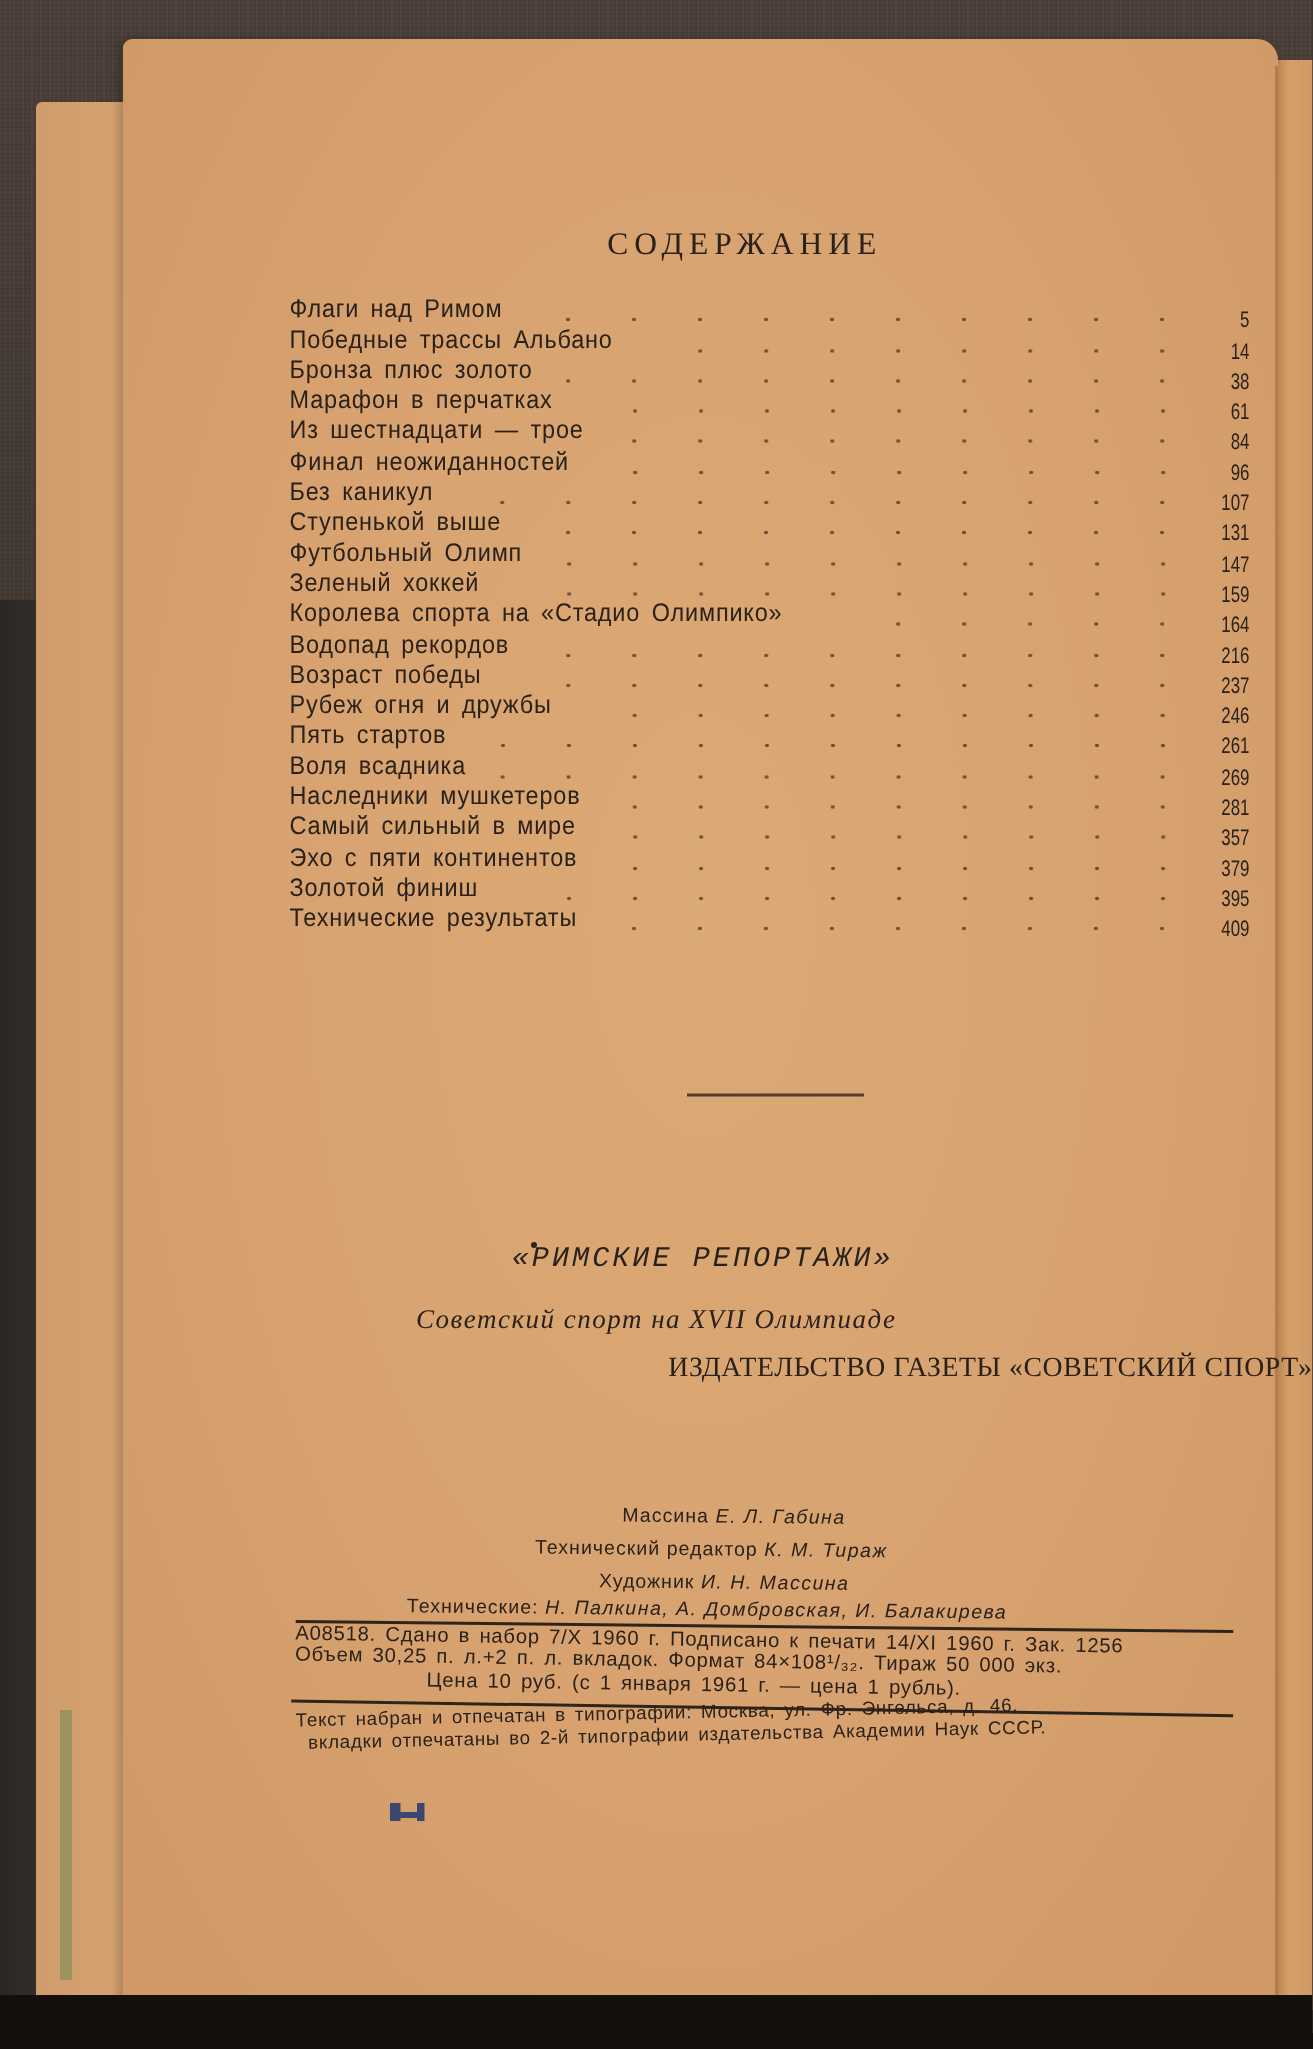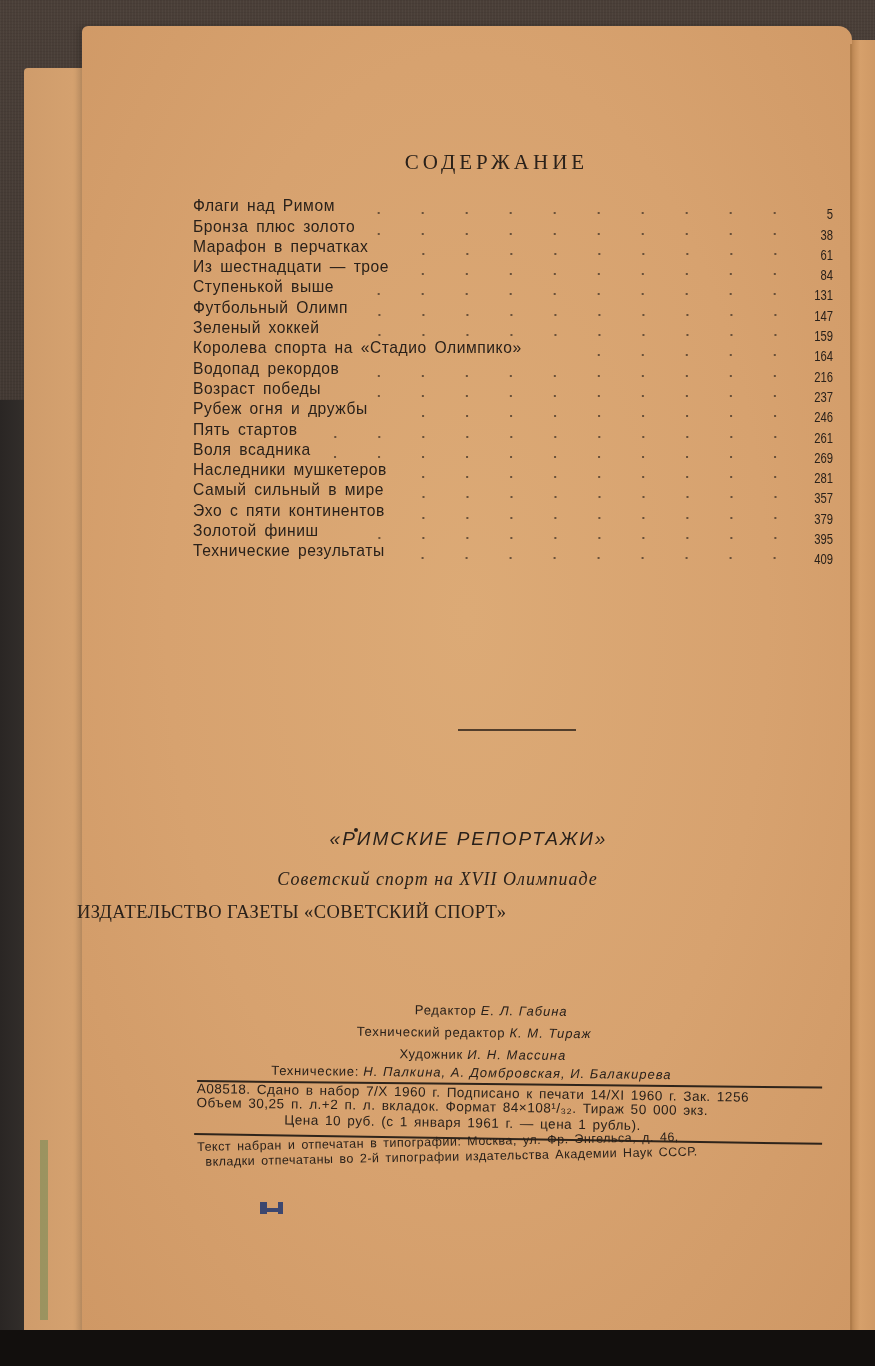--- a/index.html
+++ b/index.html
@@ -80,30 +80,30 @@
     .divider {
       position: absolute; left: 458px; top: 729px; width: 118px; height: 2px;
       background: #3a2c20; opacity: 0.85;
     }
     .stray-dot { position: absolute; width: 4px; height: 4px; border-radius: 50%; background: #2a211a; }
 
     .book-title {
       position: absolute; left: 0; top: 828px; width: 875px; text-align: center;
       padding-left: 62px; box-sizing: border-box;
       font-style: italic; font-size: 19px; letter-spacing: 2px;
-      font-family: Liberation Sans, sans-serif;
+      font-family: Liberation Mono, monospace;
     }
     .subtitle {
       position: absolute; left: 0; top: 869px; width: 875px; text-align: center;
       box-sizing: border-box;
       font-style: italic; font-size: 18px; letter-spacing: 1px;
     }
     .publisher {
-      position: absolute; left: 0; top: 902px; width: 875px; text-align: left;
-      padding-left: 77px; box-sizing: border-box;
+      position: absolute; left: 0; top: 902px; width: 875px; text-align: right;
+      padding-left: 116px; box-sizing: border-box;
       font-size: 18.5px; letter-spacing: 0.4px;
     }
     .credits {
       position: absolute; left: 190px; top: 1000px; width: 640px;
       font-family: "Liberation Sans", sans-serif; font-size: 13px;
       transform: rotate(0.6deg); transform-origin: left top;
     }
     .credit-line { position: absolute; white-space: nowrap; letter-spacing: 0.7px; }
     .credit-line i { font-family: "Liberation Sans", sans-serif; letter-spacing: 1px; }
     .rule { position: absolute; height: 1.5px; background: #2e241b; }
@@ -137,33 +137,48 @@
 
 <div class="toc-title ink">СОДЕРЖАНИЕ</div>
 
 <div class="toc ink">
   <div class="toc-row">
       <span class="t">Флаги над Римом</span>
       <span class="dots"></span>
       <span class="p">5</span>
     </div>
   <div class="toc-row">
+      <span class="t">Победные трассы Альбано</span>
+      <span class="dots"></span>
+      <span class="p">14</span>
+    </div>
+  <div class="toc-row">
       <span class="t">Бронза плюс золото</span>
       <span class="dots"></span>
       <span class="p">38</span>
     </div>
   <div class="toc-row">
       <span class="t">Марафон в перчатках</span>
       <span class="dots"></span>
       <span class="p">61</span>
     </div>
   <div class="toc-row">
       <span class="t">Из шестнадцати — трое</span>
       <span class="dots"></span>
       <span class="p">84</span>
+    </div>
+  <div class="toc-row">
+      <span class="t">Финал неожиданностей</span>
+      <span class="dots"></span>
+      <span class="p">96</span>
+    </div>
+  <div class="toc-row">
+      <span class="t">Без каникул</span>
+      <span class="dots"></span>
+      <span class="p">107</span>
     </div>
   <div class="toc-row">
       <span class="t">Ступенькой выше</span>
       <span class="dots"></span>
       <span class="p">131</span>
     </div>
   <div class="toc-row">
       <span class="t">Футбольный Олимп</span>
       <span class="dots"></span>
       <span class="p">147</span>
@@ -231,21 +246,21 @@
 </div>
 
 <div class="divider"></div>
 <div class="stray-dot" style="left:354px; top:828px;"></div>
 
 <div class="book-title ink">«РИМСКИЕ РЕПОРТАЖИ»</div>
 <div class="subtitle ink">Советский спорт на XVII Олимпиаде</div>
 <div class="publisher ink">ИЗДАТЕЛЬСТВО ГАЗЕТЫ «СОВЕТСКИЙ СПОРТ»</div>
 
 <div class="credits ink">
-  <div class="credit-line" style="left:225px; top:0;"><span>Редактор</span> <i>Е. Л. Габина</i></div>
+  <div class="credit-line" style="left:225px; top:0;"><span>Массина</span> <i>Е. Л. Габина</i></div>
   <div class="credit-line" style="left:167px; top:22px;"><span>Технический редактор</span> <i>К. М. Тираж</i></div>
   <div class="credit-line" style="left:210px; top:44px;"><span>Художник</span> <i>И. Н. Массина</i></div>
   <div class="credit-line" style="left:82px; top:62px;"><span>Технические:</span> <i>Н. Палкина, А. Домбровская, И. Балакирева</i></div>
   <div class="rule" style="left:8px; top:80px; width:625px;"></div>
 </div>
 
 <div class="imprint ink">
   <div class="imp-line" style="left:0; top:0;">А08518. Сдано в набор 7/X 1960 г. Подписано к печати 14/XI 1960 г. Зак. 1256</div>
   <div class="imp-line" style="left:0; top:14px;">Объем 30,25 п. л.+2 п. л. вкладок.  Формат 84×108¹/₃₂.  Тираж 50 000 экз.</div>
   <div class="imp-line" style="left:88px; top:30px;">Цена 10 руб. (с 1 января 1961 г. — цена 1 рубль).</div>

